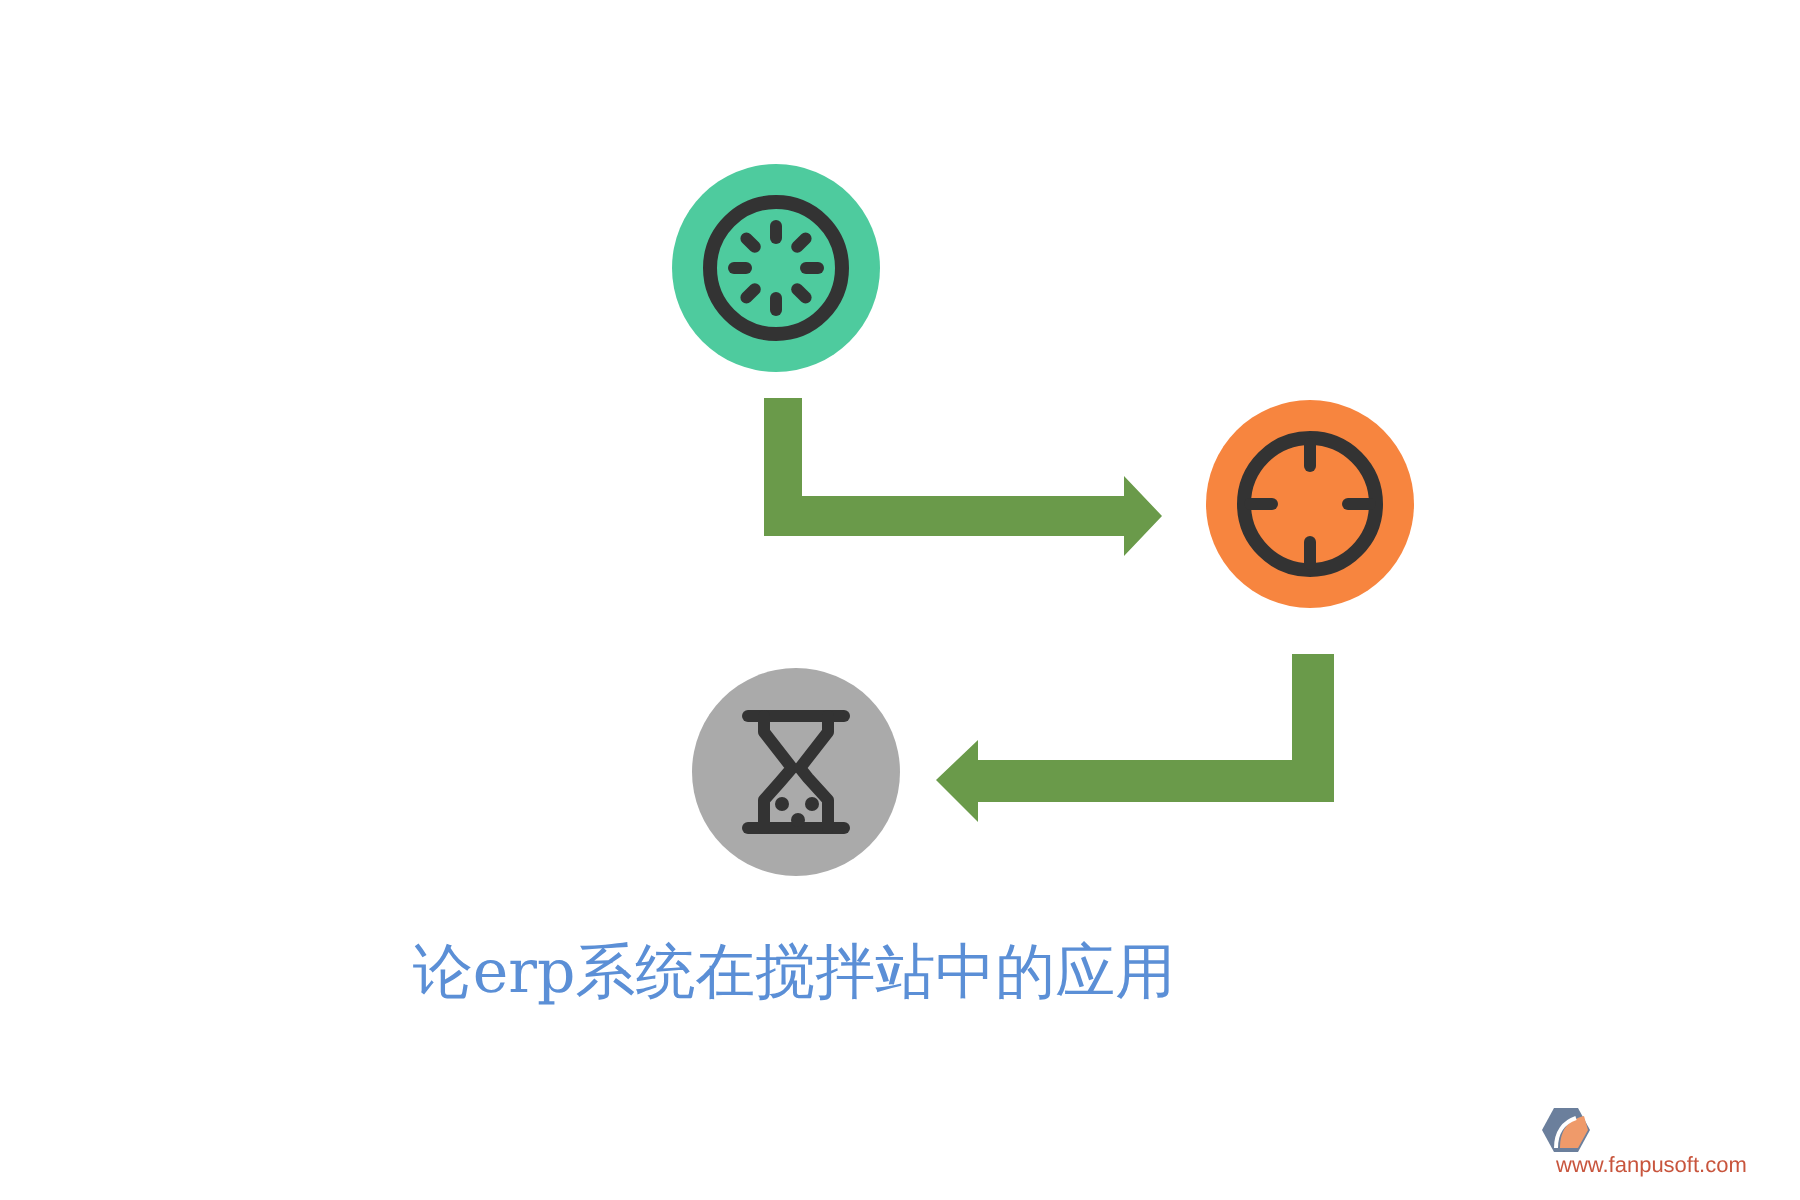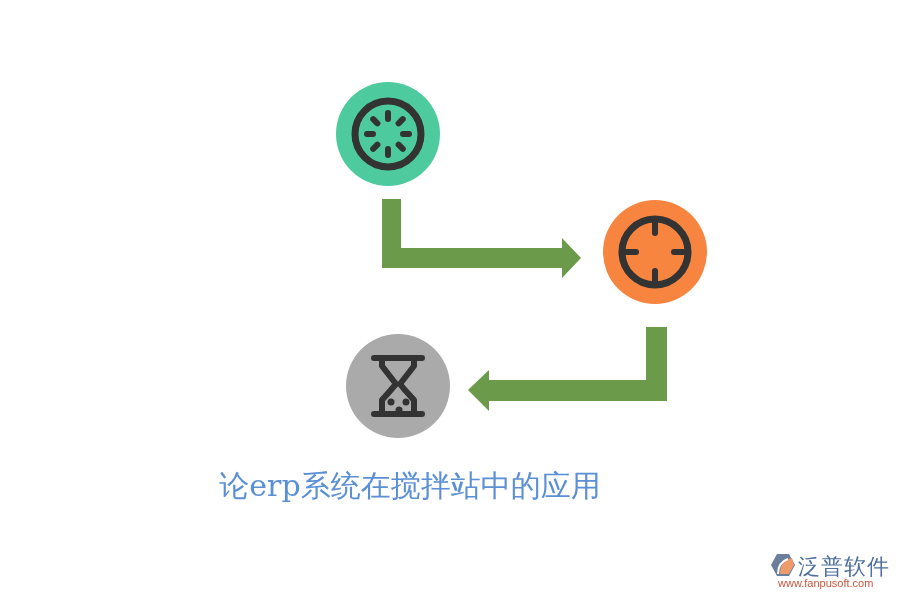--- a/index.html
+++ b/index.html
@@ -1,20 +1,20 @@
 <!DOCTYPE html>
 <html><head>
 <meta charset="utf-8">
 <style>
   html, body { margin: 0; padding: 0; }
   body { width: 900px; height: 600px; background: #ffffff; position: relative; overflow: hidden; font-family: "DejaVu Sans", sans-serif; }
   .circle { position: absolute; width: 104px; height: 104px; border-radius: 50%; }
   .circle svg { position: absolute; left: 0; top: 0; width: 104px; height: 104px; }
   .arrow { position: absolute; left: 0; top: 0; }
-  .title { position: absolute; left: 0; width: 812px; top: 466px; text-align: center; font-family: "DejaVu Serif", "Liberation Serif", serif; font-size: 30px; letter-spacing: 0px; padding-left: 13px; }
+  .title { position: absolute; left: 0; width: 812px; top: 466px; text-align: center; font-family: "DejaVu Serif", "Liberation Serif", serif; font-size: 30px; letter-spacing: 0px; padding-left: 0px; }
   .title span { display: inline-block; margin-left: -18px; }
   .logo { position: absolute; left: 768px; top: 550px; width: 125px; height: 45px; }
   .logo-name { position: absolute; left: 30px; top: 2px; font-size: 22px; color: #4f6f9f; font-family: "DejaVu Sans", sans-serif; letter-spacing: 1px; white-space: nowrap; }
   .logo-url { position: absolute; left: 10px; top: 27px; font-size: 11px; color: #c8553d; font-family: Liberation Sans, sans-serif; white-space: nowrap; }
   .logo-mark { position: absolute; left: 2px; top: 3px; width: 26px; height: 24px; }
 </style>
 </head>
 <body>
 
 <div class="circle" style="left:336px; top:82px; background:#4ecb9e;">
@@ -72,15 +72,14 @@
 <div class="title" style="color:#5b8fd6;">
   <span>论erp系统在搅拌站中的应用</span>
 </div>
 
 <div class="logo">
   <svg class="logo-mark" viewBox="0 0 26 24">
     <path d="M7 1 L19 1 L25 12 L19 23 L7 23 L1 12 Z" fill="#6b7f9c"></path>
     <path d="M10 21 C10 12, 14 7, 22 5 L24 12 L19 21 Z" fill="#ef9a6a"></path>
     <path d="M8 21 C8 13, 12 8, 18 6" stroke="#ffffff" stroke-width="2" fill="none"></path>
   </svg>
-  <span class="logo-name">泛普软件</span>
   <span class="logo-url">www.fanpusoft.com</span>
 </div>
 
 </body></html>

